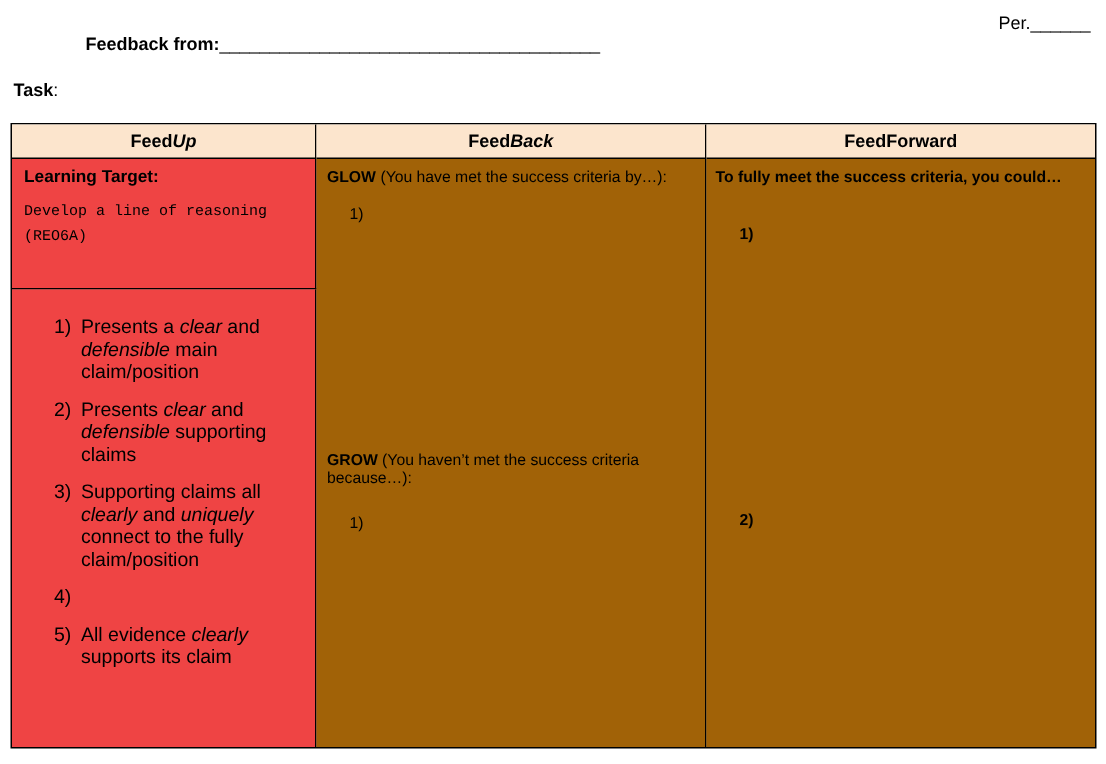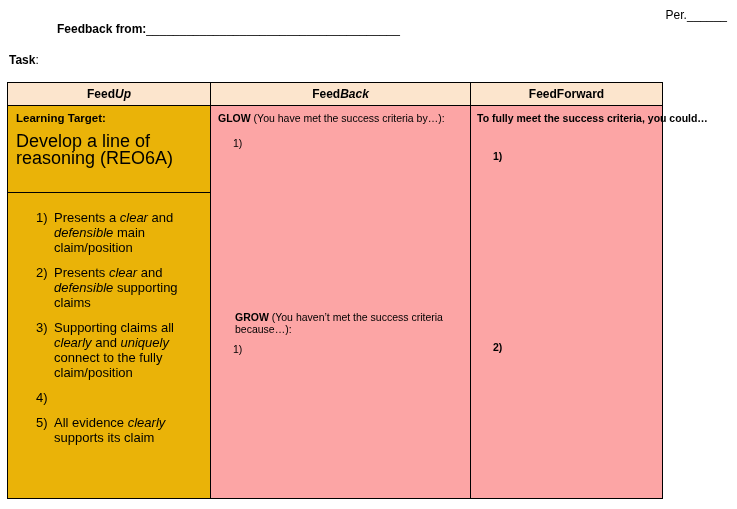--- a/index.html
+++ b/index.html
@@ -10,47 +10,47 @@
   
   .topline { position:absolute; left:9px; font-size:12px; line-height:14px; white-space:nowrap; }
   .lbl-bold { font-weight:bold; }
   .blank { letter-spacing:0; }
   .writer-line { top:8px; }
   .feedback-line { top:22px;padding-left:48px; }
   .per-line { top:8px; left:auto; right:10px; font-weight:normal; }
   .task-line { top:53px; }
 
   
-  .tbl { position:absolute; left:7px; top:82px; width:656px; height:417px;
+  .tbl { position:absolute; left:7px; top:82px; width:724px; height:417px;
     border:1.5px solid #000; display:grid;
     grid-template-columns:203px 260px 1fr;
     grid-template-rows:23px 87px 1fr; }
   .hcell { background:#fce5cd; border-bottom:1px solid #000;
     display:flex; align-items:center; justify-content:center;
     font-size:12px; font-weight:bold; }
   .hcell.inner { border-right:1px solid #000; }
-  .cell { position:relative; font-size:10.5px; background:#fca5a5; }
+  .cell { position:relative; font-size:10.5px; background:#a16207; }
   .c-right { border-right:1px solid #000; }
-  .col1 { background:#eab308; padding:6px 8px; font-size:12px; }
+  .col1 { background:#ef4444; padding:6px 8px; font-size:12px; }
   .lt-cell { grid-column:1; grid-row:2; border-bottom:1px solid #000; }
   .sc-cell { grid-column:1; grid-row:3; }
   .fb-cell { grid-column:2; grid-row:2 / span 2; }
   .ff-cell { grid-column:3; grid-row:2 / span 2;font-weight:bold; }
 
   .col1 .heading { font-weight:bold; font-size:11.5px; }
-  .lt-text { margin-top:9px; font-size:18px; line-height:17px; }
+  .lt-text { margin-top:9px; font-size:10px; line-height:17px;font-family:Liberation Mono, monospace; }
   .crit-list { margin-top:11px; }
   .crit-item { display:flex; margin-bottom:10px; font-size:13px; line-height:15px; }
   .crit-num { width:18px; flex:0 0 18px; margin-left:20px; }
   .crit-txt { flex:1; padding-right:2px; }
 
   .abs { position:absolute; }
   .fb-head { left:7px; top:6px; width:240px; line-height:12px; }
   .fb-glow-slot { left:22px; top:31px; }
-  .fb-grow-head { left:24px; top:195px; width:238px; line-height:12px;margin-top:10px; }
+  .fb-grow-head { left:7px; top:195px; width:238px; line-height:12px; }
   .fb-grow-slot { left:22px; top:237px; }
   .ff-head { left:6px; top:6px; width:250px; line-height:12px; }
   .ff-slot1 { left:22px; top:44px; }
   .ff-slot2 { left:22px; top:235px; }
 </style>
 </head>
 <body>
 
 <div class="page">
 

